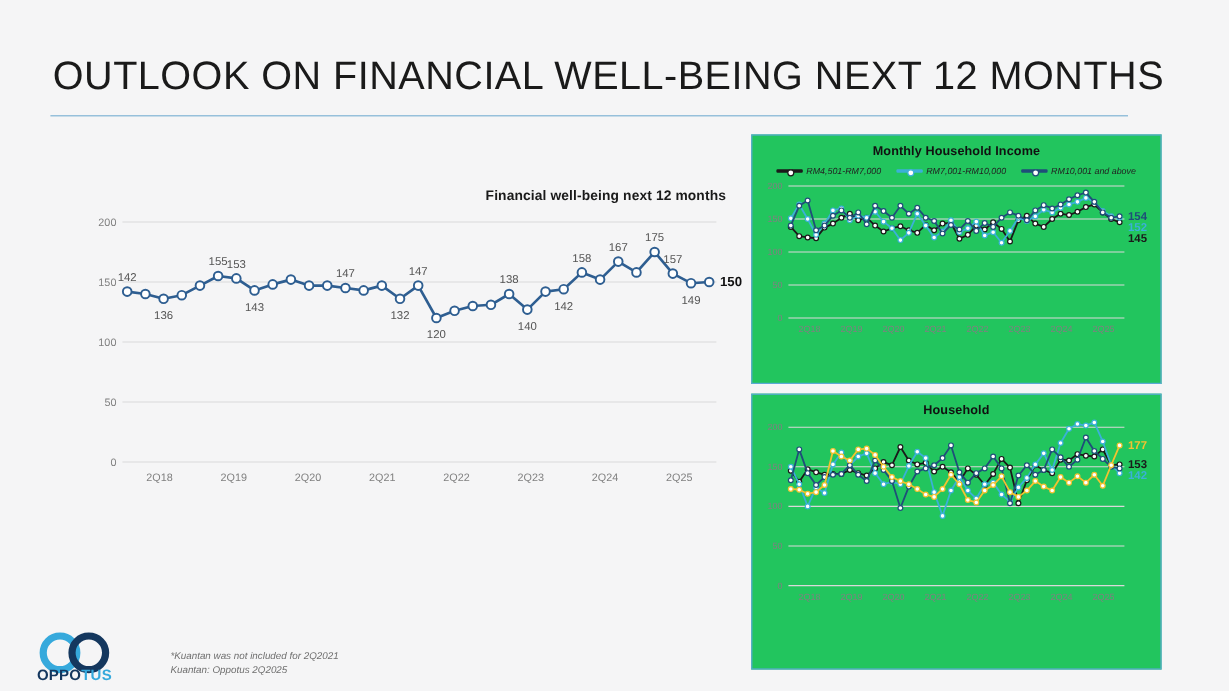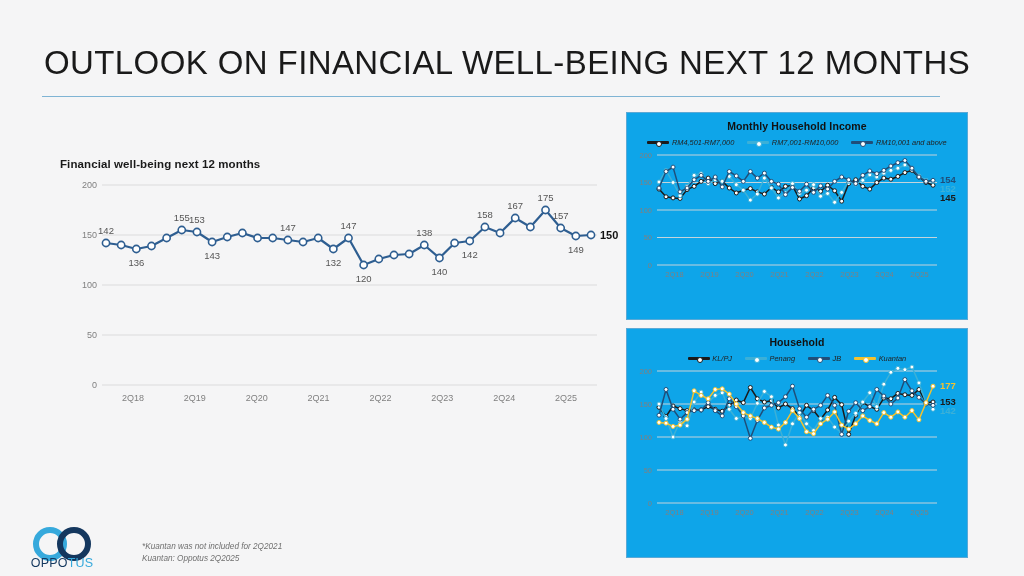--- a/index.html
+++ b/index.html
@@ -18,28 +18,28 @@
     font-weight:400;white-space:nowrap;
   }
   .title-rule{
     position:absolute;left:42px;top:96px;width:898px;height:1px;
     background:#7FB4D4;
   }
 
   
   .main-chart{position:absolute;left:60px;top:158px;width:545px;height:290px;}
   .chart-title{
-    text-align:left;font-size:11.5px;font-weight:bold;color:#1a1a1a;
+    text-align:right;font-size:11.5px;font-weight:bold;color:#1a1a1a;
     letter-spacing:.1px;
   }
   .plot{position:absolute;left:0;top:0;width:100%;height:100%;}
 
   
   .panel{
-    position:absolute;background:#0ea5e9;
+    position:absolute;background:#22c55e;
     border:1.4px solid #5AA9D6;box-sizing:border-box;
   }
   #panel-income{left:626px;top:112px;width:342px;height:208px;}
   #panel-location{left:626px;top:328px;width:342px;height:230px;}
   .panel-title{
     text-align:center;font-size:10.5px;font-weight:bold;color:#111;
     margin-top:7px;letter-spacing:.1px;
   }
   .legend{
     display:flex;justify-content:center;align-items:center;
@@ -57,21 +57,21 @@
   }
 
   
   .footnote{
     position:absolute;left:118px;top:541px;
     font-size:8.2px;font-style:italic;color:#6f6f6f;line-height:1.45;margin-left:24px;
   }
   .logo{position:absolute;left:20px;top:518px;width:84px;height:52px;}
   .logo-text{
     position:absolute;left:20px;top:556px;width:84px;
-    text-align:center;font-size:12.5px;font-weight:normal;letter-spacing:.2px;
+    text-align:center;font-size:12.5px;font-weight:bold;letter-spacing:.2px;
   }
   .logo-oppo{color:#14375E;}
   .logo-tus{color:#36A9DC;}
 
   svg{display:block;overflow:visible;}
   text{font-family:"Liberation Sans",sans-serif;}
 </style>
 </head>
 <body>
 
@@ -315,38 +315,20 @@
         <circle cx="298.97435897435895" cy="34.400000000000006" r="2" fill="#ffffff" stroke="#1F4E79" stroke-width="1"></circle>
         <circle cx="306" cy="33.3" r="2" fill="#ffffff" stroke="#1F4E79" stroke-width="1"></circle>
         <text x="313" y="36.3" text-anchor="start" font-size="9.5" font-weight="bold" fill="#1F4E79">154</text>
         <text x="313" y="45.3" text-anchor="start" font-size="9.5" font-weight="bold" fill="#3BB0D8">152</text>
         <text x="313" y="54.3" text-anchor="start" font-size="9.5" font-weight="bold" fill="#1A1A1A">145</text>
       </svg>
   </div>
 
   <div class="panel" id="panel-location">
     <div class="panel-title">Household</div>
-    <div class="legend" id="legend-location">
-        <div class="legend-item">
-          <span class="legend-swatch" style="background: rgb(26, 26, 26); color: rgb(26, 26, 26);"></span>
-          <span>KL/PJ</span>
-        </div>
-        <div class="legend-item">
-          <span class="legend-swatch" style="background: rgb(59, 176, 216); color: rgb(59, 176, 216);"></span>
-          <span>Penang</span>
-        </div>
-        <div class="legend-item">
-          <span class="legend-swatch" style="background: rgb(31, 78, 121); color: rgb(31, 78, 121);"></span>
-          <span>JB</span>
-        </div>
-        <div class="legend-item">
-          <span class="legend-swatch" style="background: rgb(242, 194, 48); color: rgb(242, 194, 48);"></span>
-          <span>Kuantan</span>
-        </div>
-      </div>
     <svg id="svg-location" width="338" height="176" viewBox="0 0 338 176">
         <line x1="30" x2="310" y1="140" y2="140" stroke="#D9D9D9" stroke-width="0.9"></line>
         <text x="25" y="142.5" text-anchor="end" font-size="7.5" fill="#808080">0</text>
         <line x1="30" x2="310" y1="107" y2="107" stroke="#D9D9D9" stroke-width="0.9"></line>
         <text x="25" y="109.5" text-anchor="end" font-size="7.5" fill="#808080">50</text>
         <line x1="30" x2="310" y1="74" y2="74" stroke="#D9D9D9" stroke-width="0.9"></line>
         <text x="25" y="76.5" text-anchor="end" font-size="7.5" fill="#808080">100</text>
         <line x1="30" x2="310" y1="41" y2="41" stroke="#D9D9D9" stroke-width="0.9"></line>
         <text x="25" y="43.5" text-anchor="end" font-size="7.5" fill="#808080">150</text>
         <line x1="30" x2="310" y1="8" y2="8" stroke="#D9D9D9" stroke-width="0.9"></line>

